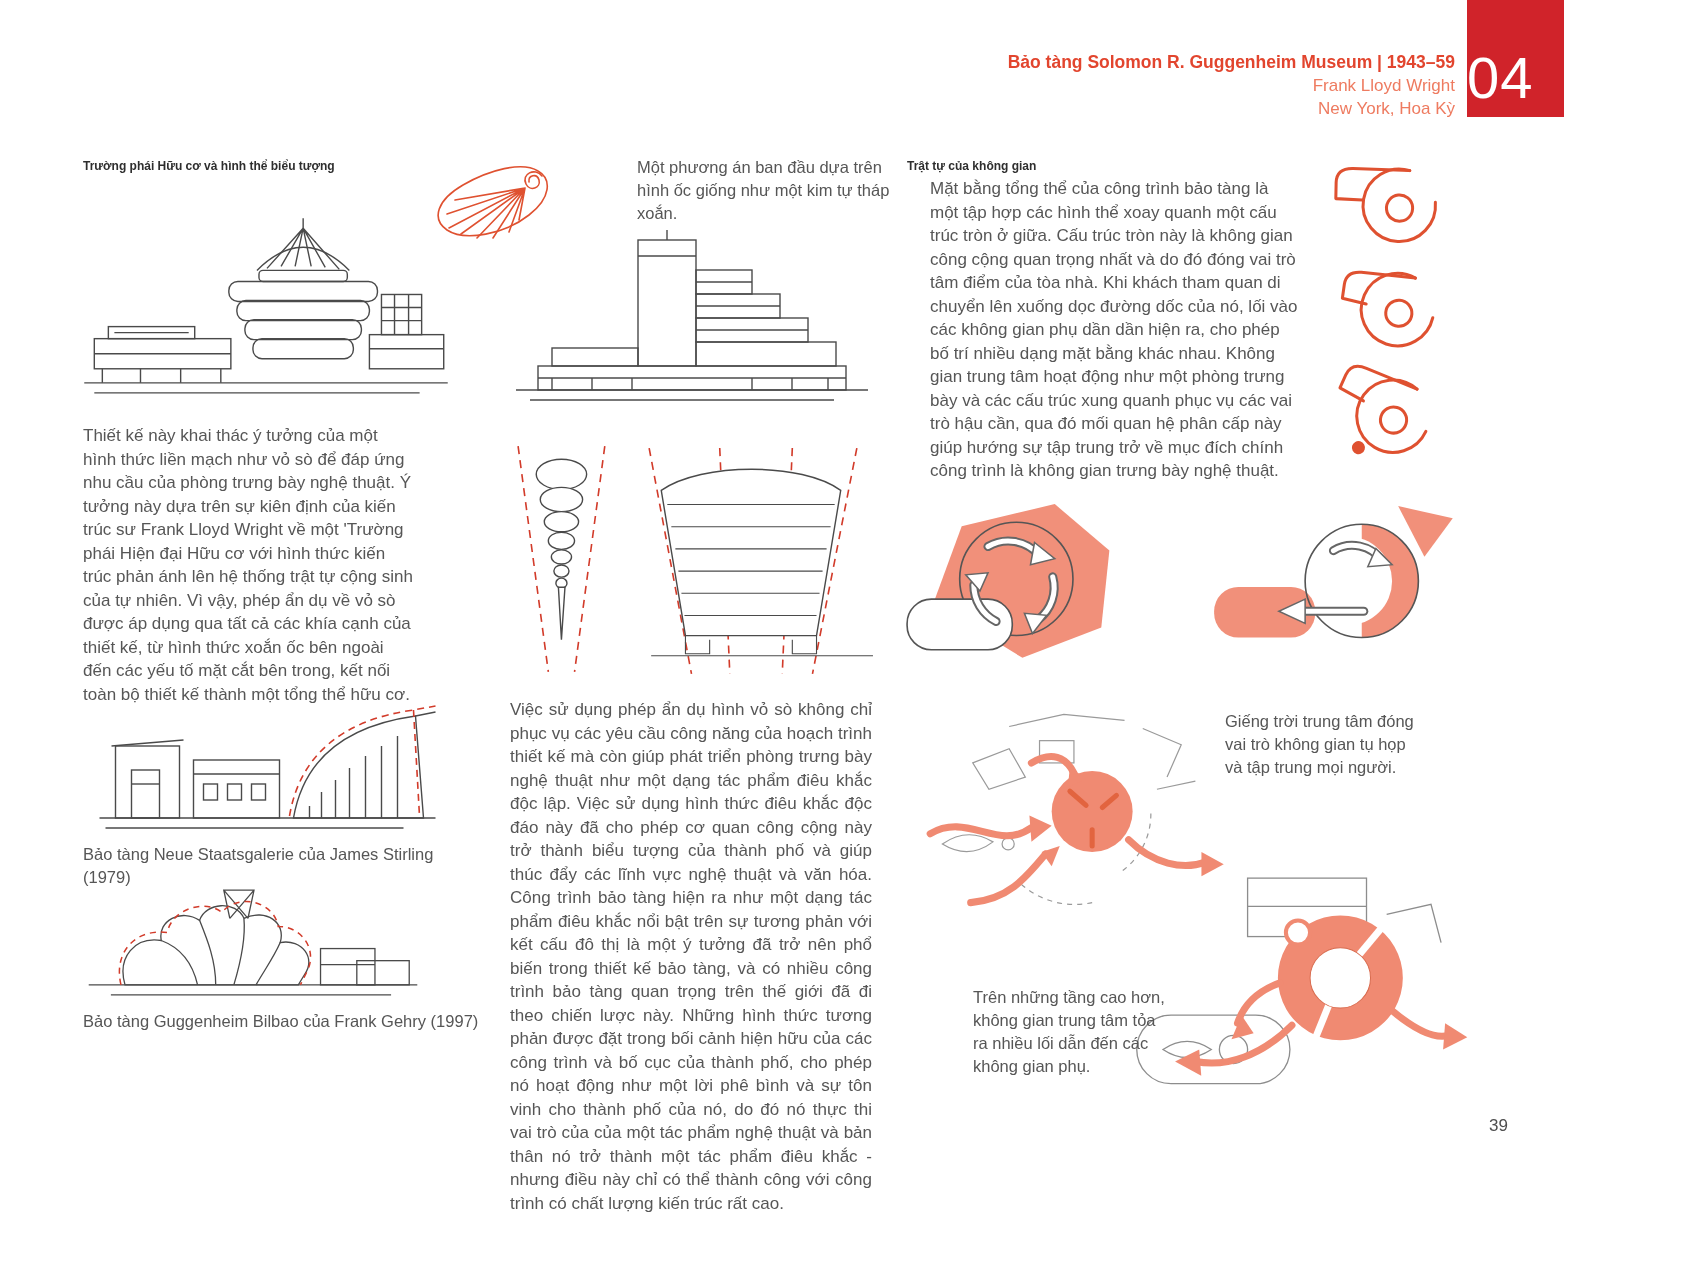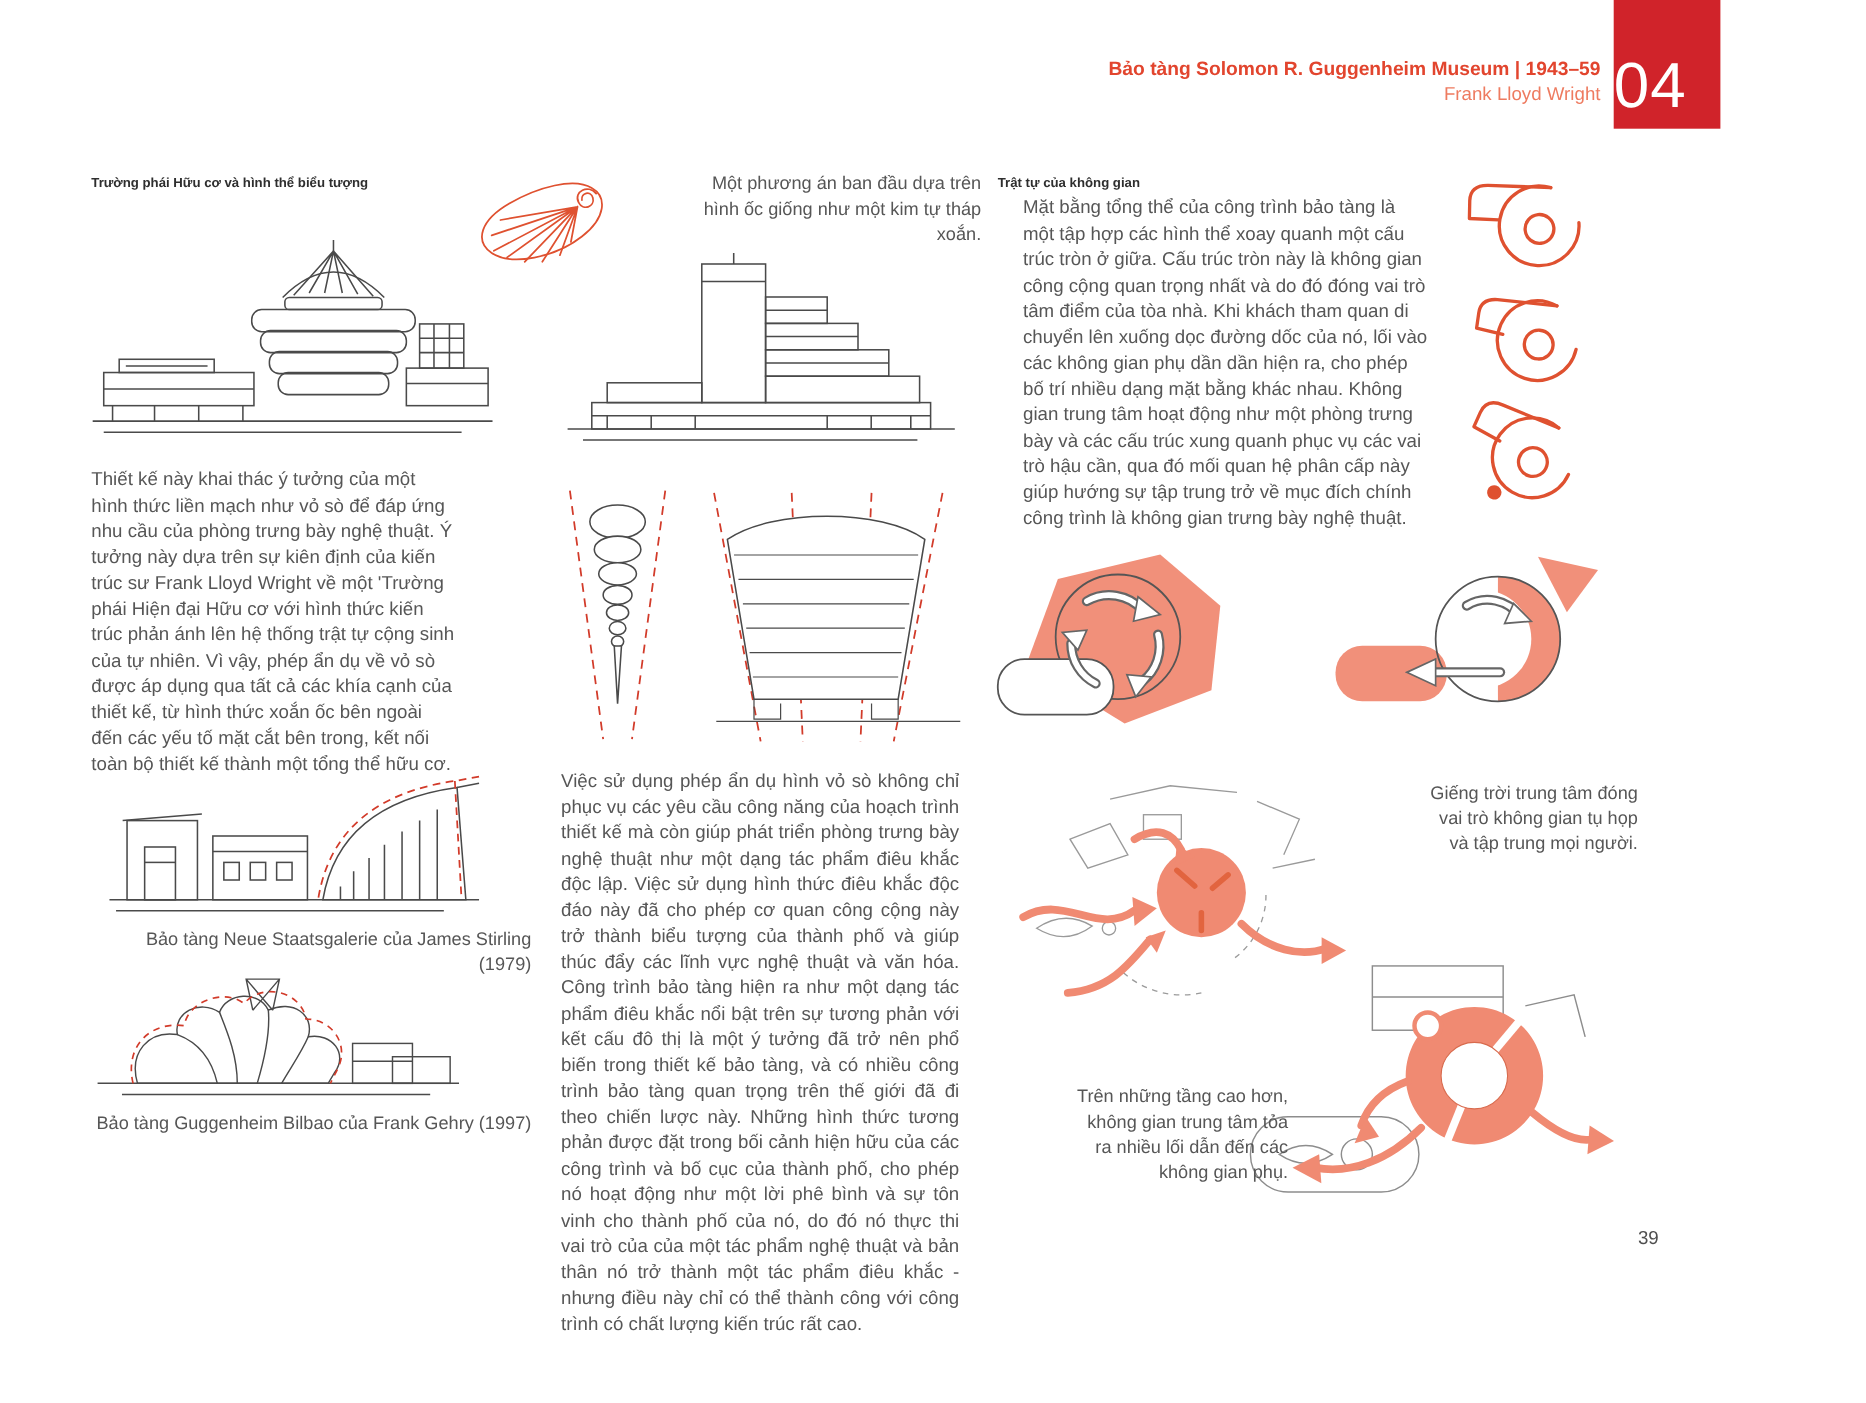--- a/index.html
+++ b/index.html
@@ -5,39 +5,40 @@
   html,body { margin:0; padding:0; background:#ffffff; }
   .page {
     position:relative; width:1696px; height:1275px; background:#fff;
     font-family:"Liberation Sans","DejaVu Sans",sans-serif;
     color:#4e4e4e; overflow:hidden;
   }
   .abs { position:absolute; }
   .body-text { font-size:17px; line-height:23.5px; color:#565656; }
   .body-text.justify { text-align:justify; }
   .heading { font-size:12px; line-height:22px; font-weight:bold; color:#2e2e2e; }
-  .caption { font-size:16.5px; line-height:23px; color:#565656;text-align:right; }
+  .caption { font-size:16.5px; line-height:23px; color:#565656; }
   .hdr-title { color:#e2452e; font-weight:bold; font-size:17.5px; line-height:24px; }
   .hdr-sub { color:#ee7b60; font-size:17px; line-height:23px; }
   .chapter-box {
     background:#d0232a; display:flex; align-items:flex-end; justify-content:flex-start;
     padding-bottom:10px; box-sizing:border-box;
   }
   .chapter-box span { color:#ffffff; font-size:58px; line-height:1; font-weight:normal; letter-spacing:1px; }
   .page-num { font-size:17px; color:#4e4e4e; }
   svg { display:block; width:100%; height:100%; }
 </style>
 </head>
 <body>
 
 <div class="page">
 
   <div class="abs" style="right:241px; top:50px; text-align:right;">
     <div class="hdr-title">Bảo tàng Solomon R. Guggenheim Museum | 1943–59</div>
     <div class="hdr-sub">Frank Lloyd Wright</div>
+    <div class="hdr-sub">New York, Hoa Kỳ</div>
   </div>
   <div class="abs chapter-box" style="left:1467px; top:0; width:97px; height:117px;">
     <span>04</span>
   </div>
 
   <div class="abs heading" style="left:83px; top:155px; width:380px;">Trường phái Hữu cơ và hình thể biểu tượng</div>
 
   <div class="abs" style="left:80px; top:176px; width:372px; height:246px;">
     <svg viewBox="0 0 370 245">
       <g stroke="#4a4a4a" fill="none" stroke-width="1.4">
@@ -278,21 +279,21 @@
       </g>
       <g fill="#f08a72">
         <polygon points="116,122 138,132 118,148"></polygon>
         <polygon points="128,158 146,152 138,172"></polygon>
         <polygon points="156,74 172,86 154,94"></polygon>
         <polygon points="286,158 308,170 286,182"></polygon>
       </g>
     </svg>
   </div>
 
-  <div class="abs caption" style="left:1291px; top:710px; width:198px;">Giếng trời trung tâm đóng vai trò không gian tụ họp và tập trung mọi người.</div>
+  <div class="abs caption" style="left:1225px; top:710px; width:198px;">Giếng trời trung tâm đóng vai trò không gian tụ họp và tập trung mọi người.</div>
 
   <div class="abs" style="left:1128px; top:862px; width:344px; height:262px;">
     <svg viewBox="0 0 340 260">
       <g stroke="#8d8d8d" fill="none" stroke-width="1.3">
         <rect x="8" y="152" width="152" height="68" rx="34"></rect>
         <path d="M34 186 Q58 170 82 186 Q58 202 34 186 Z"></path>
         <circle cx="104" cy="186" r="14"></circle>
         <rect x="118" y="16" width="118" height="58"></rect>
         <path d="M118 44 H236"></path>
         <path d="M256 52 L300 42 L310 80"></path>

